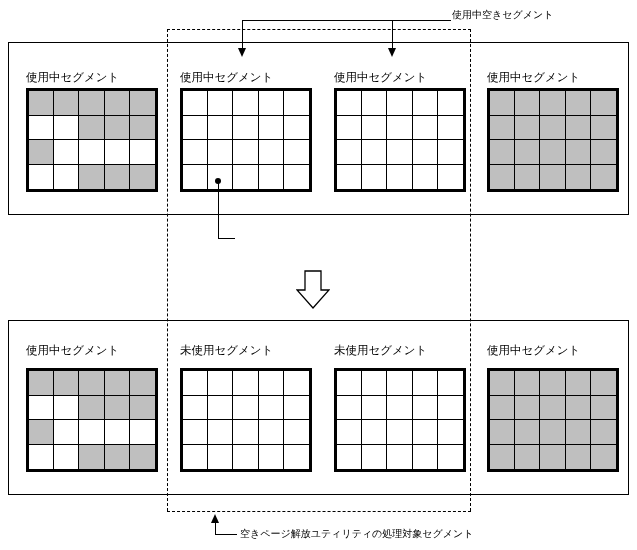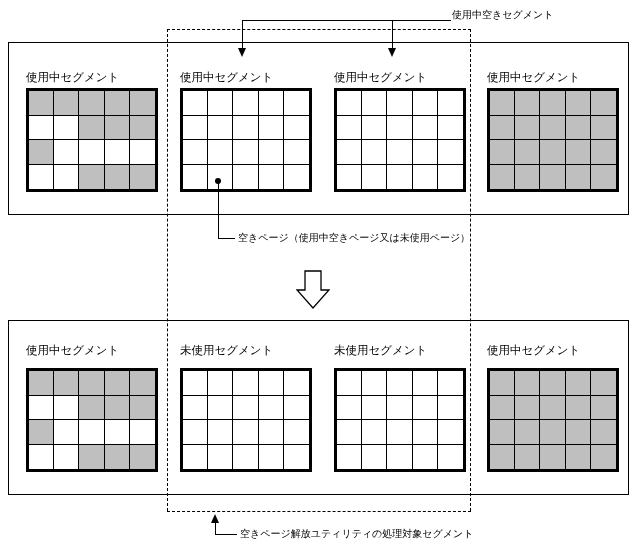--- a/index.html
+++ b/index.html
@@ -214,21 +214,20 @@
       <div class="cell gray"></div>
       <div class="cell gray"></div>
       <div class="cell gray"></div>
       <div class="cell gray"></div>
       <div class="cell gray"></div>
     </div>
 
   <div class="dot" style="left:215px;top:178px;"></div>
   <div class="ln-v" style="left:218px;top:181px;height:57px;"></div>
   <div class="ln-h" style="left:218px;top:238px;width:17px;"></div>
-  <div class="callout-text" style="left:238px;top:231px;">空きページ（使用中空きページ又は未使用ページ）</div>
 
   <svg class="block-arrow" style="left:296px;top:270px;" width="34" height="40" viewBox="0 0 34 40">
     <polygon points="9,1 25,1 25,20 33,20 17,38 1,20 9,20" fill="#ffffff" stroke="#000000" stroke-width="1.3"></polygon>
   </svg>
 
   <div class="outer-box" style="left:8px;top:320px;width:621px;height:175px;"></div>
 
   <div class="seg-label" style="left:26px;top:344px;">使用中セグメント</div>
   <div class="seg-grid" id="g-a0" style="left:26px;top:368px;width:132px;height:104px;">
       <div class="cell gray"></div>

